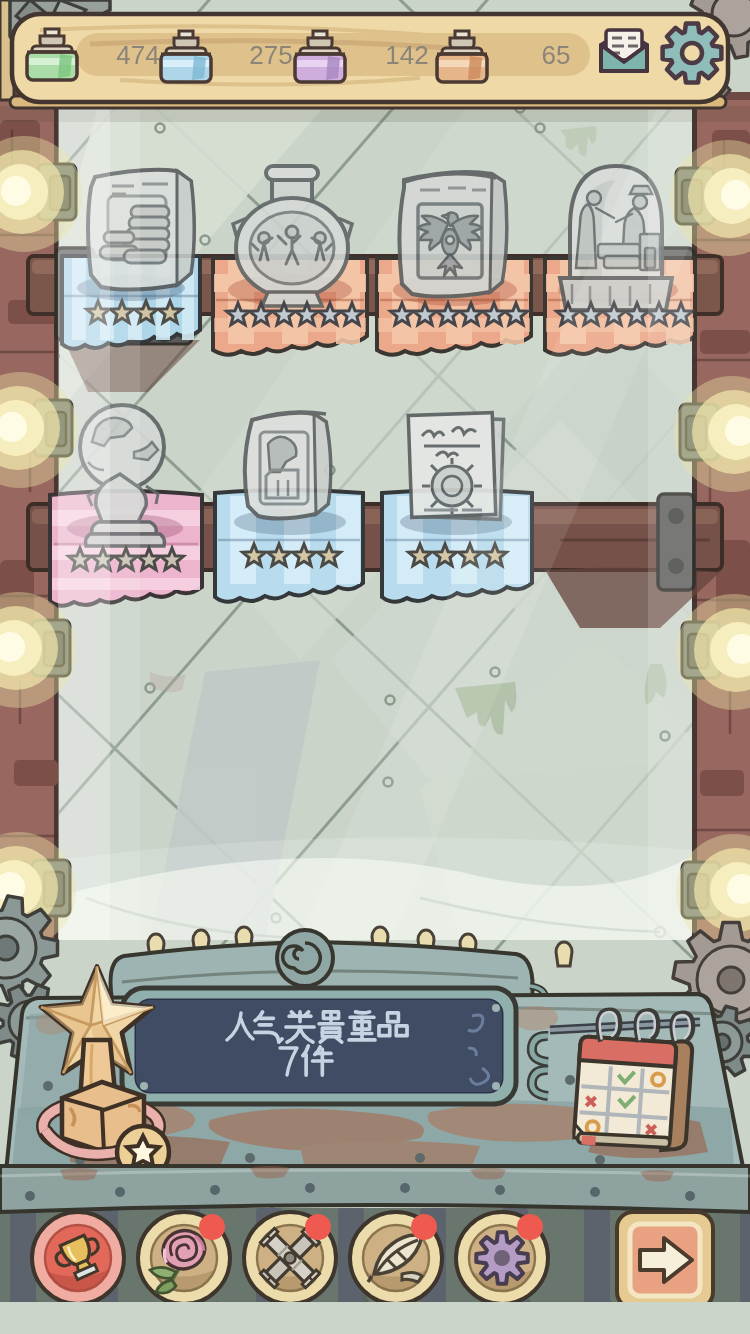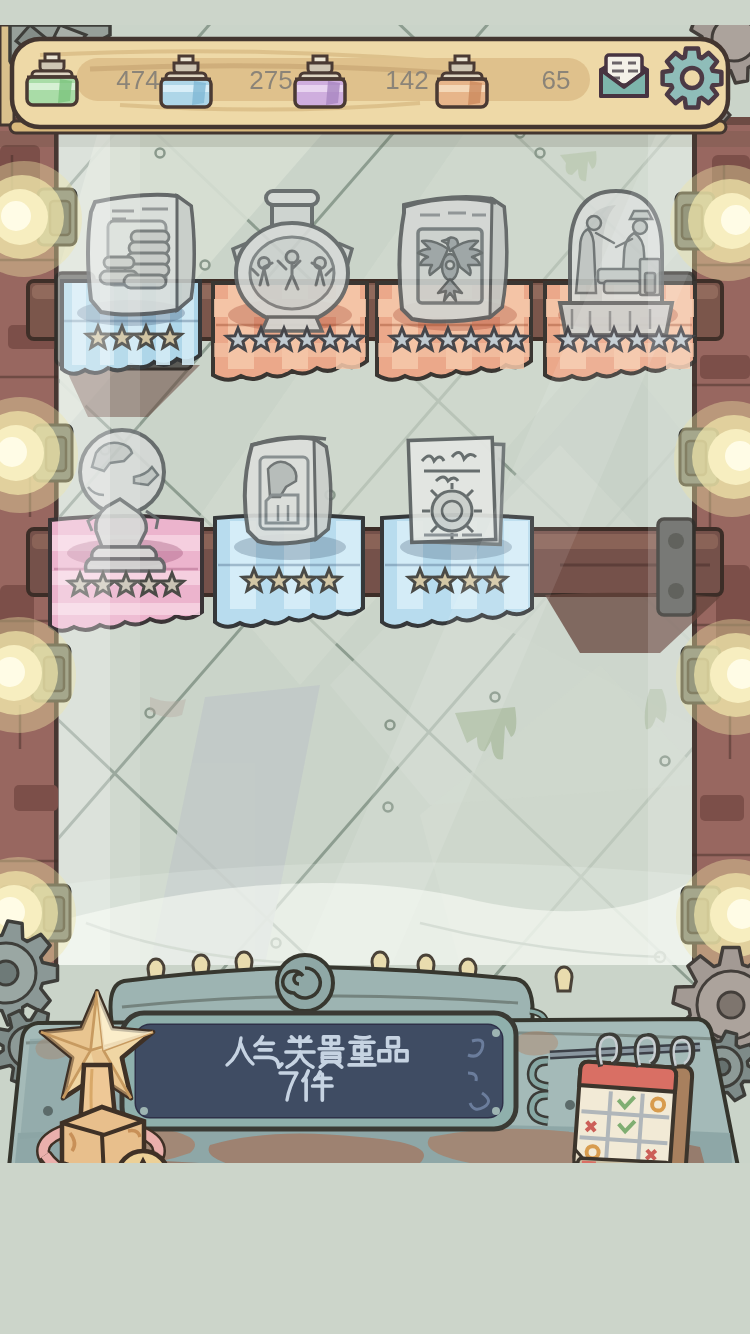--- a/index.html
+++ b/index.html
@@ -1,17 +1,17 @@
 <!DOCTYPE html>
 <html><head>
 <meta charset="utf-8">
 <style>
 html,body{margin:0;padding:0;background:#ccd5ca;}
 *{font-family:"Liberation Sans",sans-serif;}
-#stage{position:relative;width:750px;height:1138px;overflow:hidden;margin-top:25px;}
+#stage{position:relative;width:750px;height:1302px;overflow:hidden;}
 </style>
 </head>
 <body>
 <div id="stage">
 <svg width="750" height="1334" viewBox="0 0 750 1334">
 <defs>
 <path id="star" d="M0,-12 L3.06,-4.21 L11.41,-3.71 L4.95,1.61 L7.05,9.71 L0,5.2 L-7.05,9.71 L-4.95,1.61 L-11.41,-3.71 L-3.06,-4.21 Z"></path>
 <g id="lampL">
 <rect x="16" y="-28" width="38" height="56" rx="6" fill="#757f7c" stroke="#3c3c38" stroke-width="3"></rect>
 <rect x="28" y="-16" width="20" height="34" rx="4" fill="#5d6664" stroke="#3c3c38" stroke-width="2.5"></rect>

